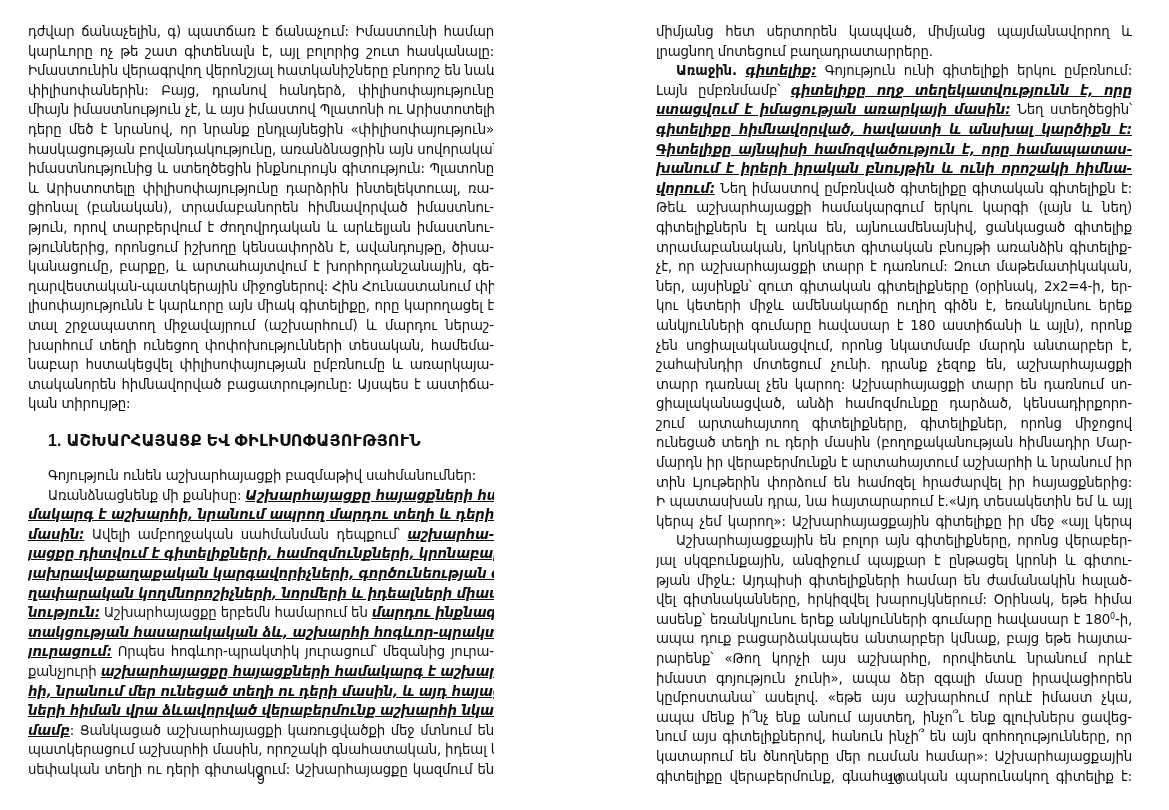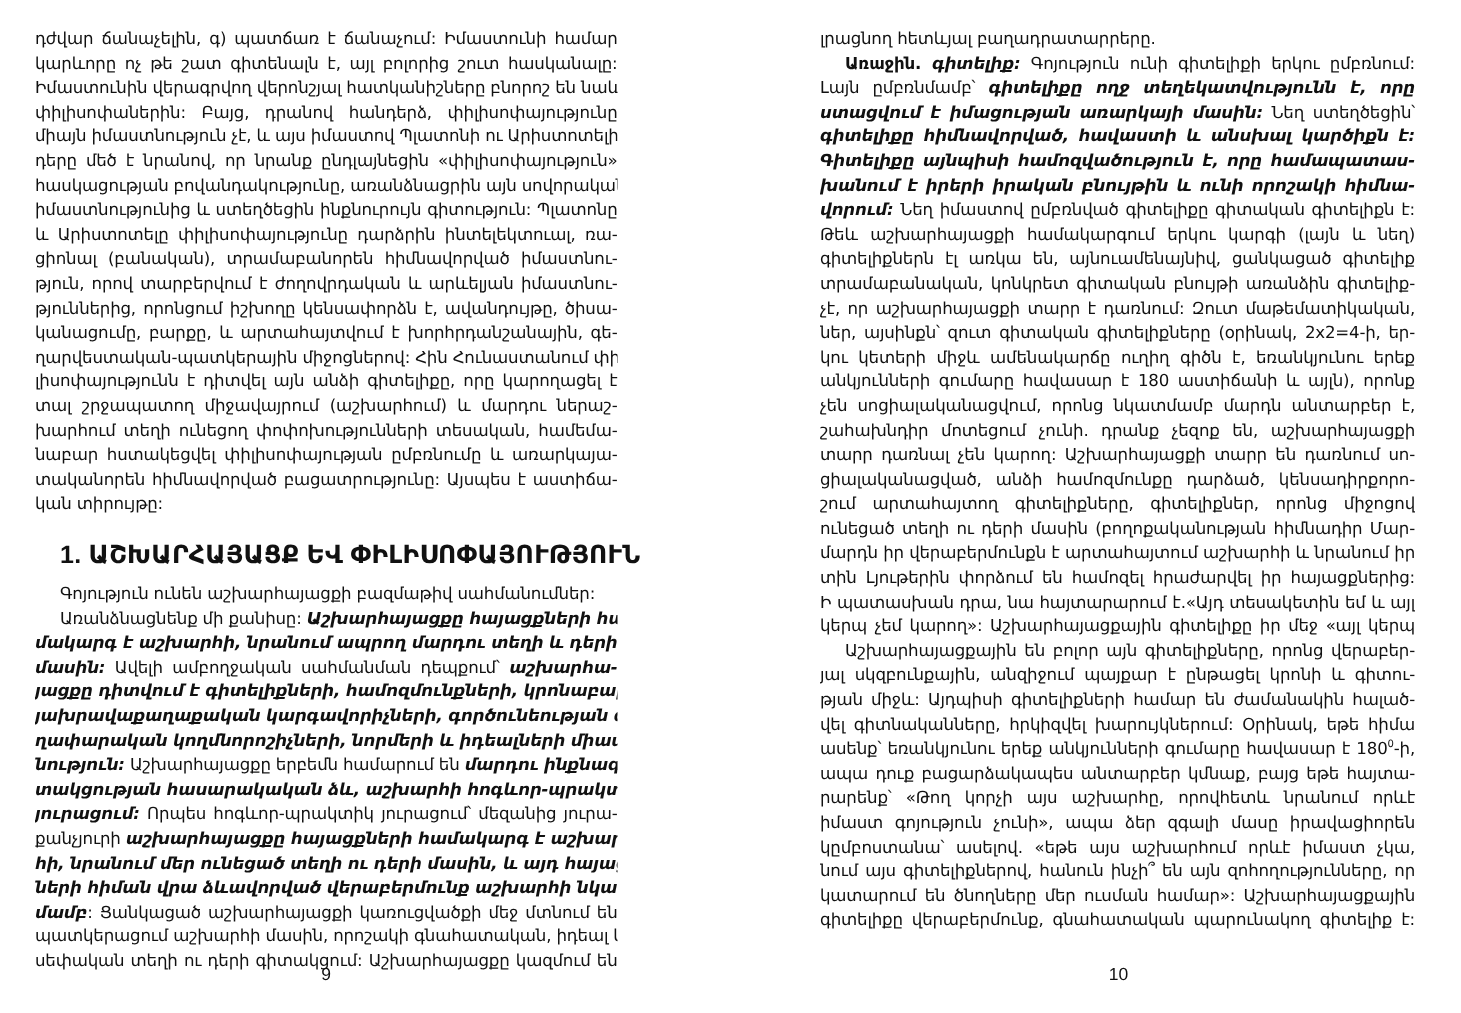--- a/index.html
+++ b/index.html
@@ -9,22 +9,22 @@
   .page-left { left:0; width:585px; }
   .page-right { left:585px; width:584px; }
   .col { position:absolute; }
   .page-left .col { left:28px; top:22px; width:466px; }
   .page-right .col { left:71px; top:22px; width:476px; }
   .ln { font-size:13.3px; line-height:19.6px; height:19.6px; white-space:nowrap;
         text-align:justify; text-align-last:justify; overflow:hidden; letter-spacing:-0.15px; }
   .ln.last { text-align-last:left; }
   .ln.ind { text-indent:20px; }
   .b { font-weight:bold; }
-  .bi { font-weight:bold; font-style:italic; }
-  .heading { position:absolute; left:48px; top:431px; font-size:20px; font-weight:bold;
+  .bi { font-weight:bold; font-style:italic;text-decoration:underline; }
+  .heading { position:absolute; left:48px; top:431px; font-size:16px; font-weight:bold;
              letter-spacing:0.2px; font-family:"Liberation Sans", "DejaVu Sans", sans-serif; }
   .page-left .col2 { position:absolute; left:28px; top:466px; width:466px; }
   .pnum { position:absolute; top:771px; font-size:14px; font-family:"Liberation Sans", sans-serif; }
   .page-left .pnum { left:257px; }
   .page-right .pnum { left:302px; }
   sup { font-size:8px; line-height:0; }
 </style>
 </head>
 <body>
 
@@ -37,21 +37,21 @@
       <div class="ln ">միայն իմաստնություն չէ, և այս իմաստով Պլատոնի ու Արիստոտելի</div>
       <div class="ln ">դերը մեծ է նրանով, որ նրանք ընդլայնեցին «փիլիսոփայություն»</div>
       <div class="ln ">հասկացության բովանդակությունը, առանձնացրին այն սովորական</div>
       <div class="ln ">իմաստնությունից և ստեղծեցին ինքնուրույն գիտություն: Պլատոնը</div>
       <div class="ln ">և Արիստոտելը փիլիսոփայությունը դարձրին ինտելեկտուալ, ռա-</div>
       <div class="ln ">ցիոնալ (բանական), տրամաբանորեն հիմնավորված իմաստնու-</div>
       <div class="ln ">թյուն, որով տարբերվում է ժողովրդական և արևելյան իմաստնու-</div>
       <div class="ln ">թյուններից, որոնցում իշխողը կենսափորձն է, ավանդույթը, ծիսա-</div>
       <div class="ln ">կանացումը, բարքը, և արտահայտվում է խորհրդանշանային, գե-</div>
       <div class="ln ">ղարվեստական-պատկերային միջոցներով: Հին Հունաստանում փի-</div>
-      <div class="ln ">լիսոփայությունն է դիտվել այն անձի գիտելիքը, որը կարողացել է</div>
+      <div class="ln ">լիսոփայությունն է կարևորը այն միակ գիտելիքը, որը կարողացել է</div>
       <div class="ln ">տալ շրջապատող միջավայրում (աշխարհում) և մարդու ներաշ-</div>
       <div class="ln ">խարհում տեղի ունեցող փոփոխությունների տեսական, համեմա-</div>
       <div class="ln ">նաբար հստակեցվել փիլիսոփայության ըմբռնումը և առարկայա-</div>
       <div class="ln ">տականորեն հիմնավորված բացատրությունը: Այսպես է աստիճա-</div>
       <div class="ln last">կան տիրույթը:</div>
     </div>
   <div class="heading">1. ԱՇԽԱՐՀԱՅԱՑՔ ԵՎ ՓԻԼԻՍՈՓԱՅՈՒԹՅՈՒՆ</div>
   <div class="col2" id="left-p2">
       <div class="ln ind last"><span>Գոյություն ունեն աշխարհայացքի բազմաթիվ սահմանումներ:</span></div>
       <div class="ln ind"><span>Առանձնացնենք մի քանիսը: </span><span class="bi">Աշխարհայացքը հայացքների հա-</span></div>
@@ -68,21 +68,22 @@
       <div class="ln "><span class="bi">ների հիման վրա ձևավորված վերաբերմունք աշխարհի նկատ-</span></div>
       <div class="ln "><span class="bi">մամբ</span><span>: Ցանկացած աշխարհայացքի կառուցվածքի մեջ մտնում են</span></div>
       <div class="ln "><span>պատկերացում աշխարհի մասին, որոշակի գնահատական, իդեալ և</span></div>
       <div class="ln "><span>սեփական տեղի ու դերի գիտակցում: Աշխարհայացքը կազմում են</span></div>
     </div>
   <div class="pnum">9</div>
 </div>
 
 <div class="page page-right">
   <div class="col" id="right-p">
-      <div class="ln last"><span>լրացնող հետևյալ բաղադրատարրերը.</span></div>
+      <div class="ln "><span>միմյանց հետ սերտորեն կապված, միմյանց պայմանավորող և</span></div>
+      <div class="ln last"><span>լրացնող մոտեցում բաղադրատարրերը.</span></div>
       <div class="ln ind"><span class="b">Առաջին. </span><span class="bi">գիտելիք:</span><span> Գոյություն ունի գիտելիքի երկու ըմբռնում:</span></div>
       <div class="ln "><span>Լայն ըմբռնմամբ՝ </span><span class="bi">գիտելիքը ողջ տեղեկատվությունն է, որը</span></div>
       <div class="ln "><span class="bi">ստացվում է իմացության առարկայի մասին:</span><span> Նեղ ստեղծեցին՝</span></div>
       <div class="ln "><span class="bi">գիտելիքը հիմնավորված, հավաստի և անսխալ կարծիքն է:</span></div>
       <div class="ln "><span class="bi">Գիտելիքը այնպիսի համոզվածություն է, որը համապատաս-</span></div>
       <div class="ln "><span class="bi">խանում է իրերի իրական բնույթին և ունի որոշակի հիմնա-</span></div>
       <div class="ln "><span class="bi">վորում:</span><span> Նեղ իմաստով ըմբռնված գիտելիքը գիտական գիտելիքն է:</span></div>
       <div class="ln "><span>Թեև աշխարհայացքի համակարգում երկու կարգի (լայն և նեղ)</span></div>
       <div class="ln "><span>գիտելիքներն էլ առկա են, այնուամենայնիվ, ցանկացած գիտելիք</span></div>
       <div class="ln "><span>տրամաբանական, կոնկրետ գիտական բնույթի առանձին գիտելիք-</span></div>
@@ -102,18 +103,19 @@
       <div class="ln "><span>կերպ չեմ կարող»: Աշխարհայացքային գիտելիքը իր մեջ «այլ կերպ</span></div>
       <div class="ln ind"><span>Աշխարհայացքային են բոլոր այն գիտելիքները, որոնց վերաբեր-</span></div>
       <div class="ln "><span>յալ սկզբունքային, անզիջում պայքար է ընթացել կրոնի և գիտու-</span></div>
       <div class="ln "><span>թյան միջև: Այդպիսի գիտելիքների համար են ժամանակին հալած-</span></div>
       <div class="ln "><span>վել գիտնականները, հրկիզվել խարույկներում: Օրինակ, եթե հիմա</span></div>
       <div class="ln "><span>ասենք՝ եռանկյունու երեք անկյունների գումարը հավասար է 180</span><sup>0</sup><span>-ի,</span></div>
       <div class="ln "><span>ապա դուք բացարձակապես անտարբեր կմնաք, բայց եթե հայտա-</span></div>
       <div class="ln "><span>րարենք՝ «Թող կորչի այս աշխարհը, որովհետև նրանում որևէ</span></div>
       <div class="ln "><span>իմաստ գոյություն չունի», ապա ձեր զգալի մասը իրավացիորեն</span></div>
       <div class="ln "><span>կըմբոստանա՝ ասելով. «եթե այս աշխարհում որևէ իմաստ չկա,</span></div>
+      <div class="ln "><span>ապա մենք ի՞նչ ենք անում այստեղ, ինչո՞ւ ենք գլուխներս ցավեց-</span></div>
       <div class="ln "><span>նում այս գիտելիքներով, հանուն ինչի՞ են այն զոհողությունները, որ</span></div>
       <div class="ln "><span>կատարում են ծնողները մեր ուսման համար»: Աշխարհայացքային</span></div>
       <div class="ln "><span>գիտելիքը վերաբերմունք, գնահատական պարունակող գիտելիք է:</span></div>
     </div>
   <div class="pnum">10</div>
 </div>
 
 </body></html>

